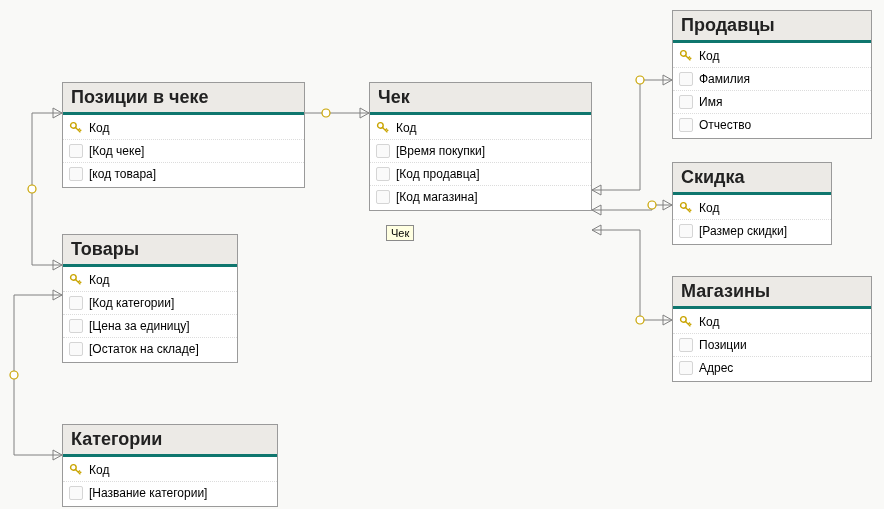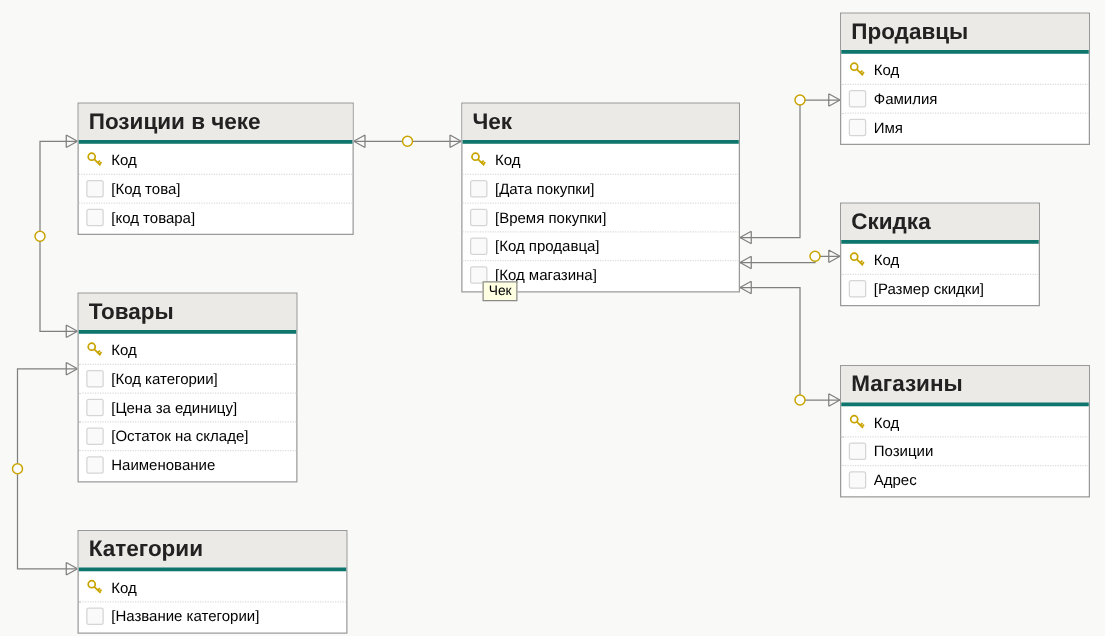--- a/index.html
+++ b/index.html
@@ -51,35 +51,35 @@
   <path class="crow" d="M592 210 l9 -5 M592 210 l9 5 M601 205 v10"></path>
   <circle class="joint" cx="652" cy="205" r="4"></circle>
   <path class="crow" d="M672 205 l-9 -5 M672 205 l-9 5 M663 200 v10"></path>
 
   <path class="wire" d="M592 230 H640 V320 H672"></path>
   <path class="crow" d="M592 230 l9 -5 M592 230 l9 5 M601 225 v10"></path>
   <circle class="joint" cx="640" cy="320" r="4"></circle>
   <path class="crow" d="M672 320 l-9 -5 M672 320 l-9 5 M663 315 v10"></path>
 </svg>
 
-<div class="tbl" style="left:62px;top:82px;width:221px">
+<div class="tbl" style="left:62px;top:82px;width:243px">
   <div class="tbl-title">Позиции в чеке</div>
   <div class="tbl-body">
         <div class="fld">
           <span class="key-slot">
             <svg class="key-ico" viewBox="0 0 16 16">
               <circle cx="5" cy="5" r="3.2" fill="none" stroke="#c9a400" stroke-width="1.6"></circle>
               <path d="M7.2 7.2 L13 13 M10.5 10.5 l2 -2 M12 12 l2 -2" stroke="#c9a400" stroke-width="1.6" fill="none"></path>
             </svg>
           </span>
           <span class="lbl">Код</span>
         </div>
         <div class="fld">
           <span class="key-slot blank"></span>
-          <span class="lbl">[Код това]</span>
+          <span class="lbl">[Код чеке]</span>
         </div>
         <div class="fld">
           <span class="key-slot blank"></span>
           <span class="lbl">[код товара]</span>
         </div>
       </div>
 </div>
 
 <div class="tbl" style="left:62px;top:234px;width:176px">
   <div class="tbl-title">Товары</div>
@@ -98,24 +98,20 @@
           <span class="lbl">[Код категории]</span>
         </div>
         <div class="fld">
           <span class="key-slot blank"></span>
           <span class="lbl">[Цена за единицу]</span>
         </div>
         <div class="fld">
           <span class="key-slot blank"></span>
           <span class="lbl">[Остаток на складе]</span>
         </div>
-        <div class="fld">
-          <span class="key-slot blank"></span>
-          <span class="lbl">Наименование</span>
-        </div>
       </div>
 </div>
 
 <div class="tbl" style="left:62px;top:424px;width:216px">
   <div class="tbl-title">Категории</div>
   <div class="tbl-body">
         <div class="fld">
           <span class="key-slot">
             <svg class="key-ico" viewBox="0 0 16 16">
               <circle cx="5" cy="5" r="3.2" fill="none" stroke="#c9a400" stroke-width="1.6"></circle>
@@ -138,24 +134,20 @@
           <span class="key-slot">
             <svg class="key-ico" viewBox="0 0 16 16">
               <circle cx="5" cy="5" r="3.2" fill="none" stroke="#c9a400" stroke-width="1.6"></circle>
               <path d="M7.2 7.2 L13 13 M10.5 10.5 l2 -2 M12 12 l2 -2" stroke="#c9a400" stroke-width="1.6" fill="none"></path>
             </svg>
           </span>
           <span class="lbl">Код</span>
         </div>
         <div class="fld">
           <span class="key-slot blank"></span>
-          <span class="lbl">[Дата покупки]</span>
-        </div>
-        <div class="fld">
-          <span class="key-slot blank"></span>
           <span class="lbl">[Время покупки]</span>
         </div>
         <div class="fld">
           <span class="key-slot blank"></span>
           <span class="lbl">[Код продавца]</span>
         </div>
         <div class="fld">
           <span class="key-slot blank"></span>
           <span class="lbl">[Код магазина]</span>
         </div>
@@ -175,20 +167,24 @@
           <span class="lbl">Код</span>
         </div>
         <div class="fld">
           <span class="key-slot blank"></span>
           <span class="lbl">Фамилия</span>
         </div>
         <div class="fld">
           <span class="key-slot blank"></span>
           <span class="lbl">Имя</span>
         </div>
+        <div class="fld">
+          <span class="key-slot blank"></span>
+          <span class="lbl">Отчество</span>
+        </div>
       </div>
 </div>
 
 <div class="tbl" style="left:672px;top:162px;width:160px">
   <div class="tbl-title">Скидка</div>
   <div class="tbl-body">
         <div class="fld">
           <span class="key-slot">
             <svg class="key-ico" viewBox="0 0 16 16">
               <circle cx="5" cy="5" r="3.2" fill="none" stroke="#c9a400" stroke-width="1.6"></circle>
@@ -197,21 +193,21 @@
           </span>
           <span class="lbl">Код</span>
         </div>
         <div class="fld">
           <span class="key-slot blank"></span>
           <span class="lbl">[Размер скидки]</span>
         </div>
       </div>
 </div>
 
-<div class="tbl" style="left:672px;top:292px;width:200px">
+<div class="tbl" style="left:672px;top:276px;width:200px">
   <div class="tbl-title">Магазины</div>
   <div class="tbl-body">
         <div class="fld">
           <span class="key-slot">
             <svg class="key-ico" viewBox="0 0 16 16">
               <circle cx="5" cy="5" r="3.2" fill="none" stroke="#c9a400" stroke-width="1.6"></circle>
               <path d="M7.2 7.2 L13 13 M10.5 10.5 l2 -2 M12 12 l2 -2" stroke="#c9a400" stroke-width="1.6" fill="none"></path>
             </svg>
           </span>
           <span class="lbl">Код</span>

